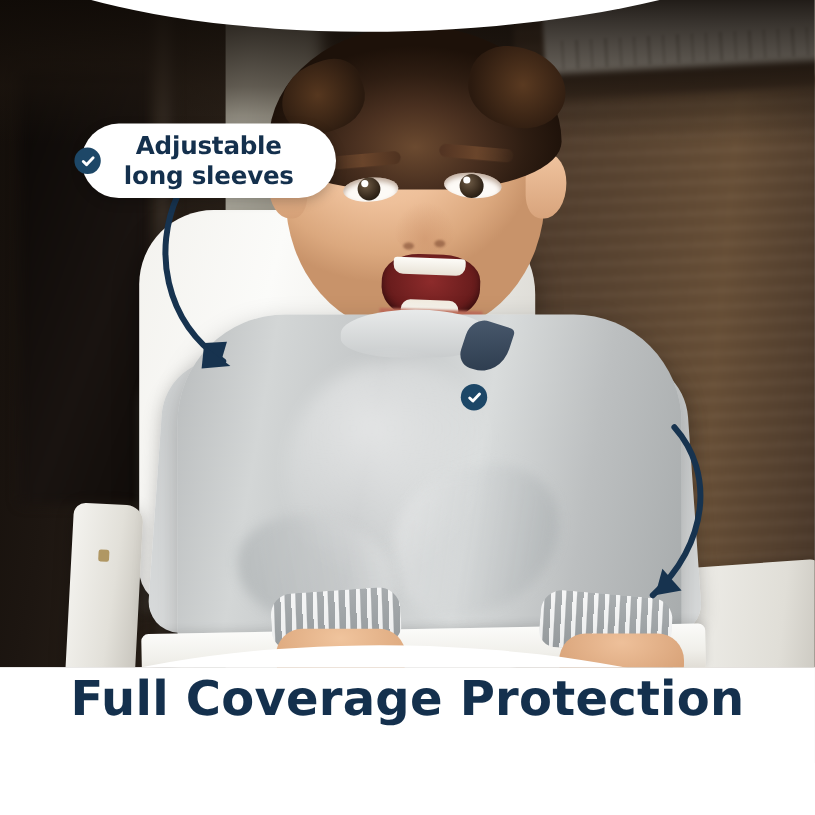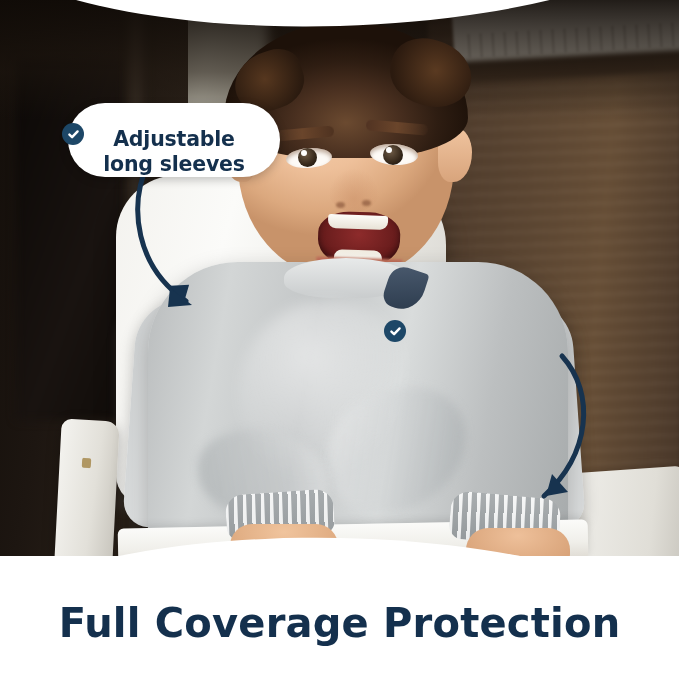--- a/index.html
+++ b/index.html
@@ -525,21 +525,21 @@
     color: #14304d;
     font-weight: bold;
     font-size: 20.5px;
     line-height: 25px;
     letter-spacing: -0.2px;
     white-space: pre-line;
     padding: 0 18px;
   }
   #pill-sleeves {
     left: 68px; top: 103px;
-    width: 212px; height: 74px; align-items: flex-end;
+    width: 212px; height: 62px;
   }
   #pill-cuff {
     left: 390px; top: 303px;
     width: 212px; height: 58px;
   }
   .check-badge {
     position: absolute;
     width: 22px; height: 22px;
     border-radius: 50%;
     background: #1d4767;
@@ -557,21 +557,21 @@
     pointer-events: none;
     overflow: visible;
   }
   #arrow-sleeves { left: 140px; top: 155px; }
   #arrow-cuff { left: 510px; top: 350px; }
 
   
   #headline {
     position: absolute;
     left: 0;
-    top: 600px;
+    top: 560px;
     width: 679px;
     text-align: center;
     color: #14304d;
     font-family: "DejaVu Sans", sans-serif;
     font-weight: bold;
     font-size: 40px;
     letter-spacing: 0.2px;
   }
 </style>
 </head>

